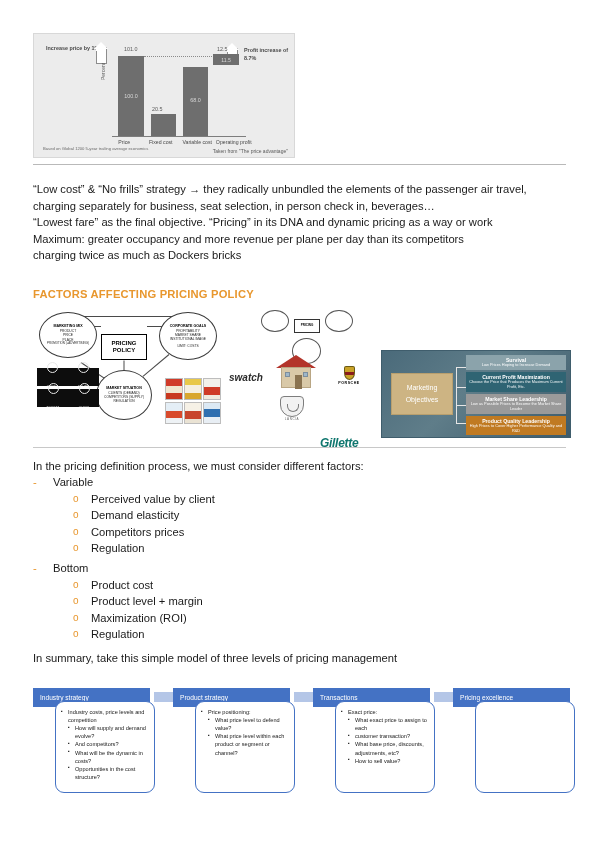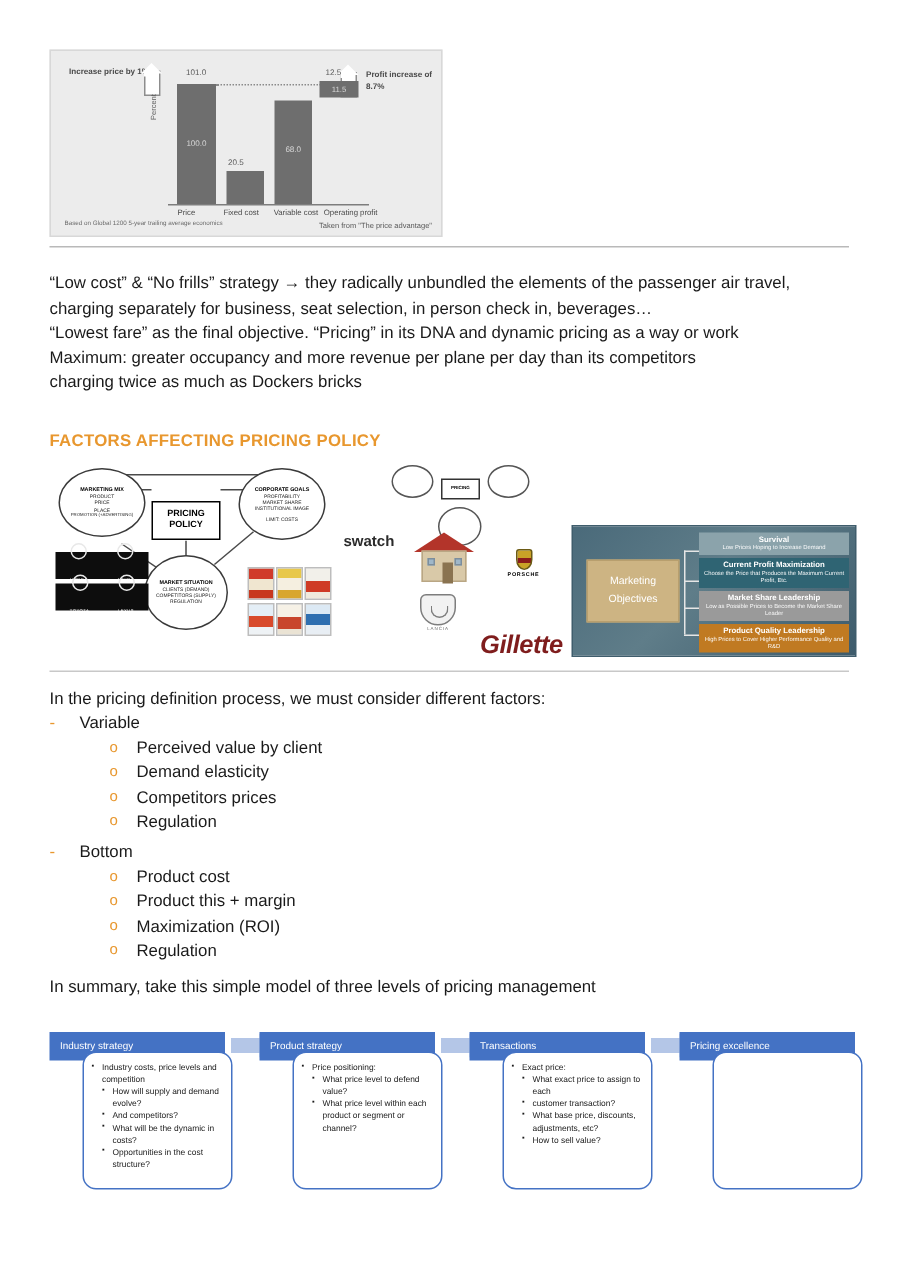--- a/index.html
+++ b/index.html
@@ -166,22 +166,22 @@
     position: absolute; background: #0d0d0d;
     display: flex; align-items: center; justify-content: space-around;
   }
   .logo-cell { text-align: center; color: #fff; }
   .logo-cell .mark {
     width: 11px; height: 11px; border: 1px solid #e8e8e8; border-radius: 50%;
     margin: 0 auto 1px; display: block;
   }
   .logo-cell .nm { font-size: 2.8px; letter-spacing: 0.3px; }
   .swatch-word {
-    position: absolute; left: 196px; top: 48px;
-    font-size: 10px; font-weight: bold; 
+    position: absolute; left: 196px; top: 64px;
+    font-size: 10px; font-weight: bold; font-style: italic;
     color: #2b2b2b; font-family: "Liberation Sans", sans-serif;
   }
   .product-grid {
     position: absolute; left: 132px; top: 66px;
     width: 56px; height: 46px;
     display: grid; grid-template-columns: repeat(3, 1fr); grid-template-rows: repeat(2, 1fr);
     gap: 1.5px;
   }
   .prod { border: 0.5px solid #bdbdbd; }
   .p1 { background: linear-gradient(#d03b2a 0 35%, #f0e6d0 35% 70%, #c8381f 70% 100%); }
@@ -237,23 +237,23 @@
     border: 1.2px solid #7d7d7d; border-radius: 4px 4px 12px 12px;
     background: #f2f2f2; position: relative;
   }
   .lancia .shield::after {
     content: ""; position: absolute; left: 6px; top: 7px;
     width: 10px; height: 7px; border: 1px solid #7d7d7d; border-top: none;
     border-radius: 0 0 6px 6px;
   }
   .lancia .nm { font-size: 3px; letter-spacing: 0.6px; color: #6a6a6a; }
   .gillette {
-    position: absolute; left: 287px; top: 112px;
-    font-size: 17px; font-weight: bold; font-style: italic;
-    color: #7f1d1d; letter-spacing: -0.3px;
+    position: absolute; left: 287px; top: 128px;
+    font-size: 12px; font-weight: bold; font-style: italic;
+    color: #0f766e; letter-spacing: -0.3px;
   }
 
   
   .mo-panel {
     position: absolute; left: 348px; top: 42px;
     width: 190px; height: 88px;
     background: linear-gradient(135deg, #4a6a7a 0%, #5f7d89 45%, #3d5b6b 100%);
     border: 1px solid #3f5d6c;
   }
   .mo-left {
@@ -528,21 +528,21 @@
   <div class="lvl1">
     <span class="dash">-</span>
     <span>Bottom</span>
   </div>
   <div class="lvl2">
     <span class="circ">o</span>
     <span>Product cost</span>
   </div>
   <div class="lvl2">
     <span class="circ">o</span>
-    <span>Product this + margin</span>
+    <span>Product level + margin</span>
   </div>
   <div class="lvl2">
     <span class="circ">o</span>
     <span>Maximization (ROI)</span>
   </div>
   <div class="lvl2">
     <span class="circ">o</span>
     <span>Regulation</span>
   </div>
 </div>

